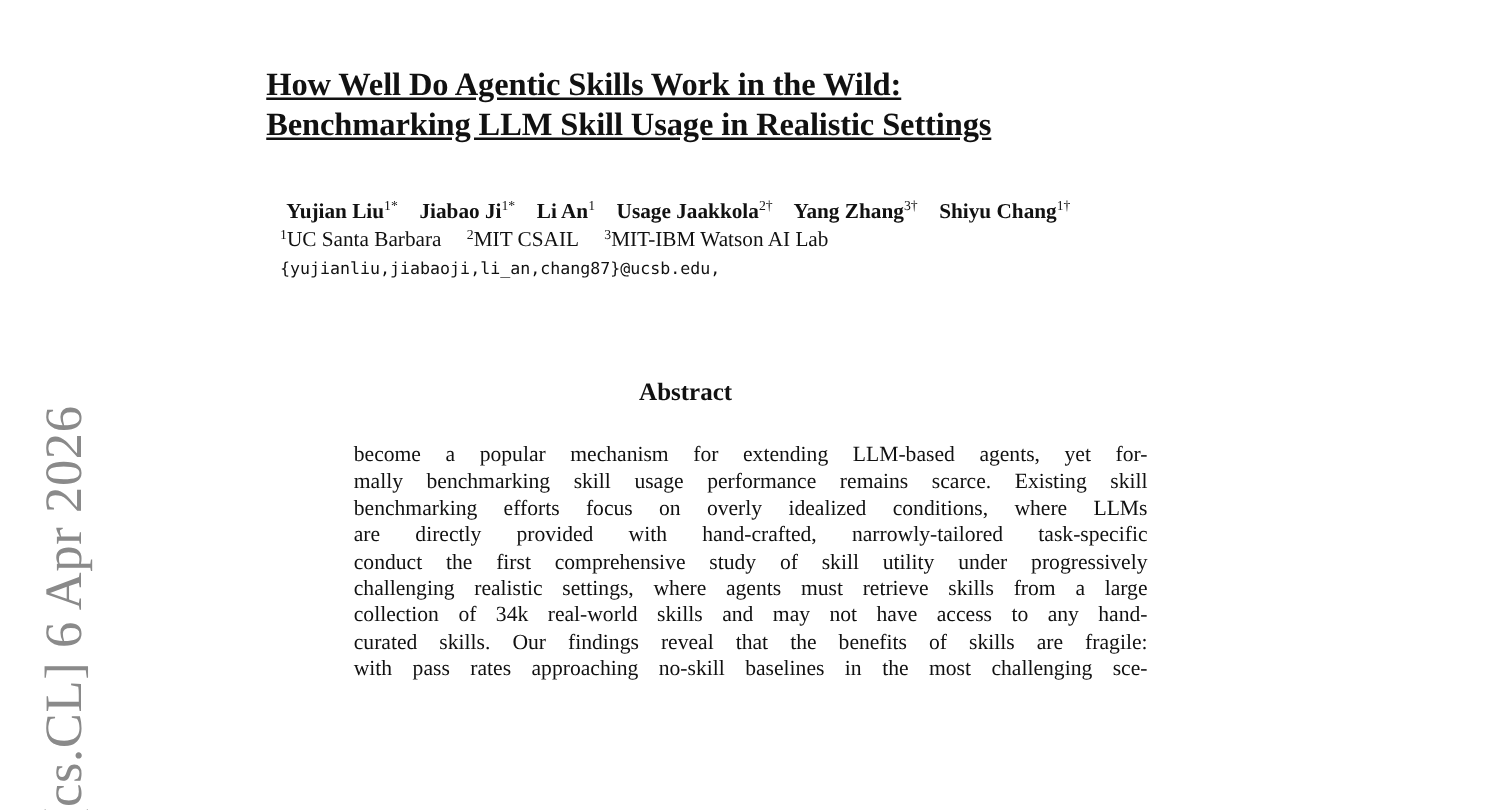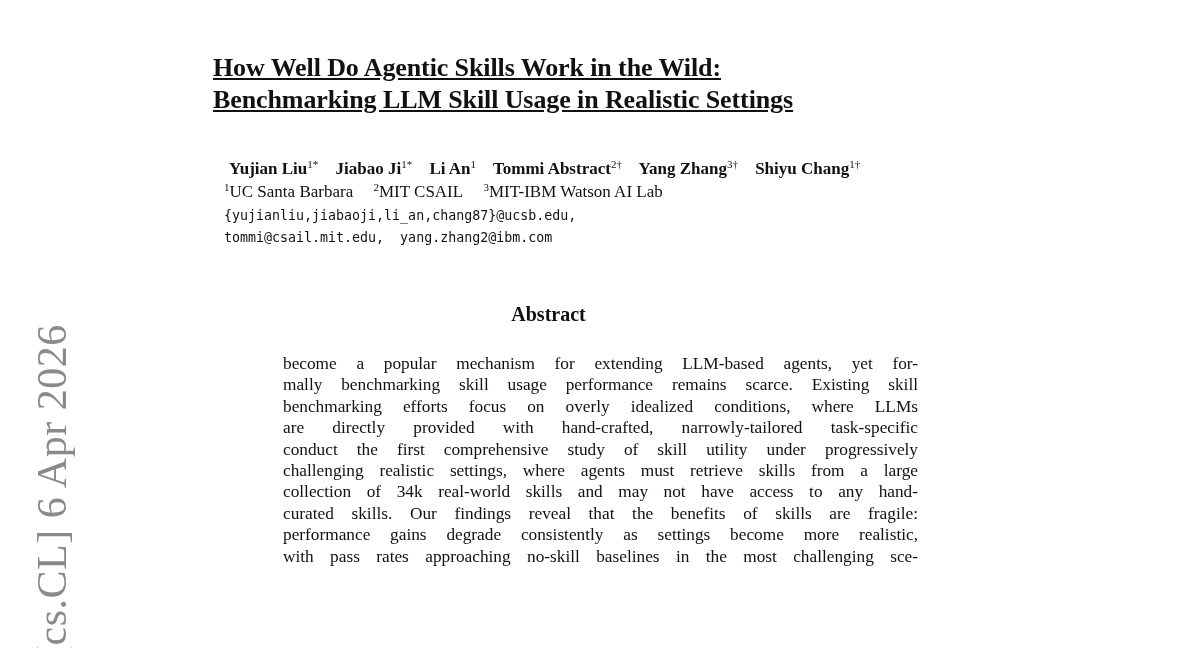--- a/index.html
+++ b/index.html
@@ -58,44 +58,42 @@
 
 <div class="title">
   <div>How Well Do Agentic Skills Work in the Wild:</div>
   <div>Benchmarking LLM Skill Usage in Realistic Settings</div>
 </div>
 
 <div class="authors">
   <span class="author"><span>Yujian Liu</span><sup>1*</sup></span>
   <span class="author"><span>Jiabao Ji</span><sup>1*</sup></span>
   <span class="author"><span>Li An</span><sup>1</sup></span>
-  <span class="author"><span>Tommi Abstract</span><sup>2†</sup></span>
+  <span class="author"><span>Usage Jaakkola</span><sup>2†</sup></span>
   <span class="author"><span>Yang Zhang</span><sup>3†</sup></span>
   <span class="author"><span>Shiyu Chang</span><sup>1†</sup></span>
 </div>
 
 <div class="affils">
   <span class="affil"><sup>1</sup><span>UC Santa Barbara</span></span>
   <span class="affil"><sup>2</sup><span>MIT CSAIL</span></span>
   <span class="affil"><sup>3</sup><span>MIT-IBM Watson AI Lab</span></span>
 </div>
 
 <div class="emails">
   <div>{yujianliu,jiabaoji,li_an,chang87}@ucsb.edu,</div>
-  <div>tommi@csail.mit.edu,  yang.zhang2@ibm.com</div>
 </div>
 
 <div class="abstract-heading">Abstract</div>
 
 <div class="abstract-body">
   <span class="line">become a popular mechanism for extending LLM-based agents, yet for-</span>
   <span class="line">mally benchmarking skill usage performance remains scarce. Existing skill</span>
   <span class="line">benchmarking efforts focus on overly idealized conditions, where LLMs</span>
   <span class="line">are directly provided with hand-crafted, narrowly-tailored task-specific</span>
   <span class="line">conduct the first comprehensive study of skill utility under progressively</span>
   <span class="line">challenging realistic settings, where agents must retrieve skills from a large</span>
   <span class="line">collection of 34k real-world skills and may not have access to any hand-</span>
   <span class="line">curated skills.  Our findings reveal that the benefits of skills are fragile:</span>
-  <span class="line">performance gains degrade consistently as settings become more realistic,</span>
   <span class="line">with pass rates approaching no-skill baselines in the most challenging sce-</span>
 </div>
 
 <div class="arxiv-stamp">[cs.CL]  6 Apr 2026</div>
 
 </body></html>

